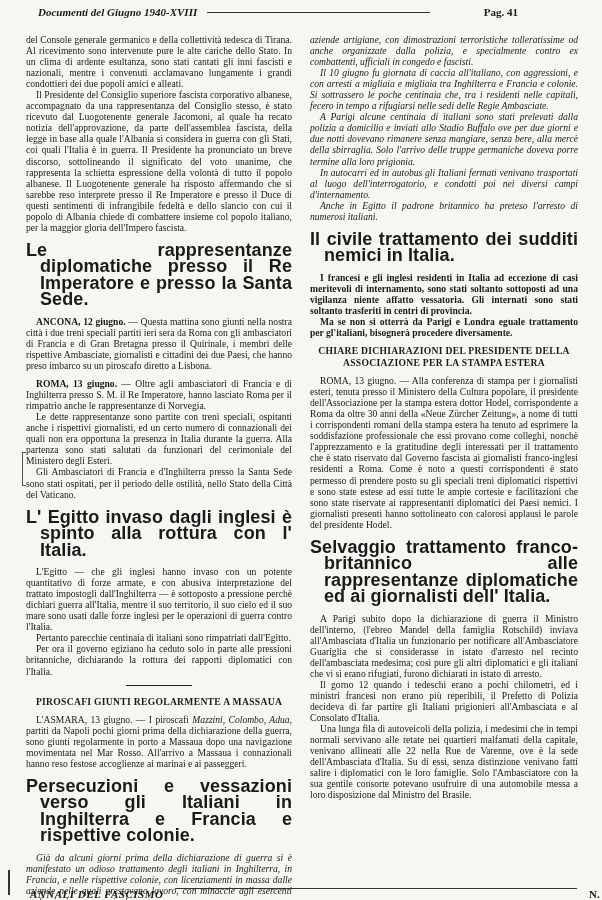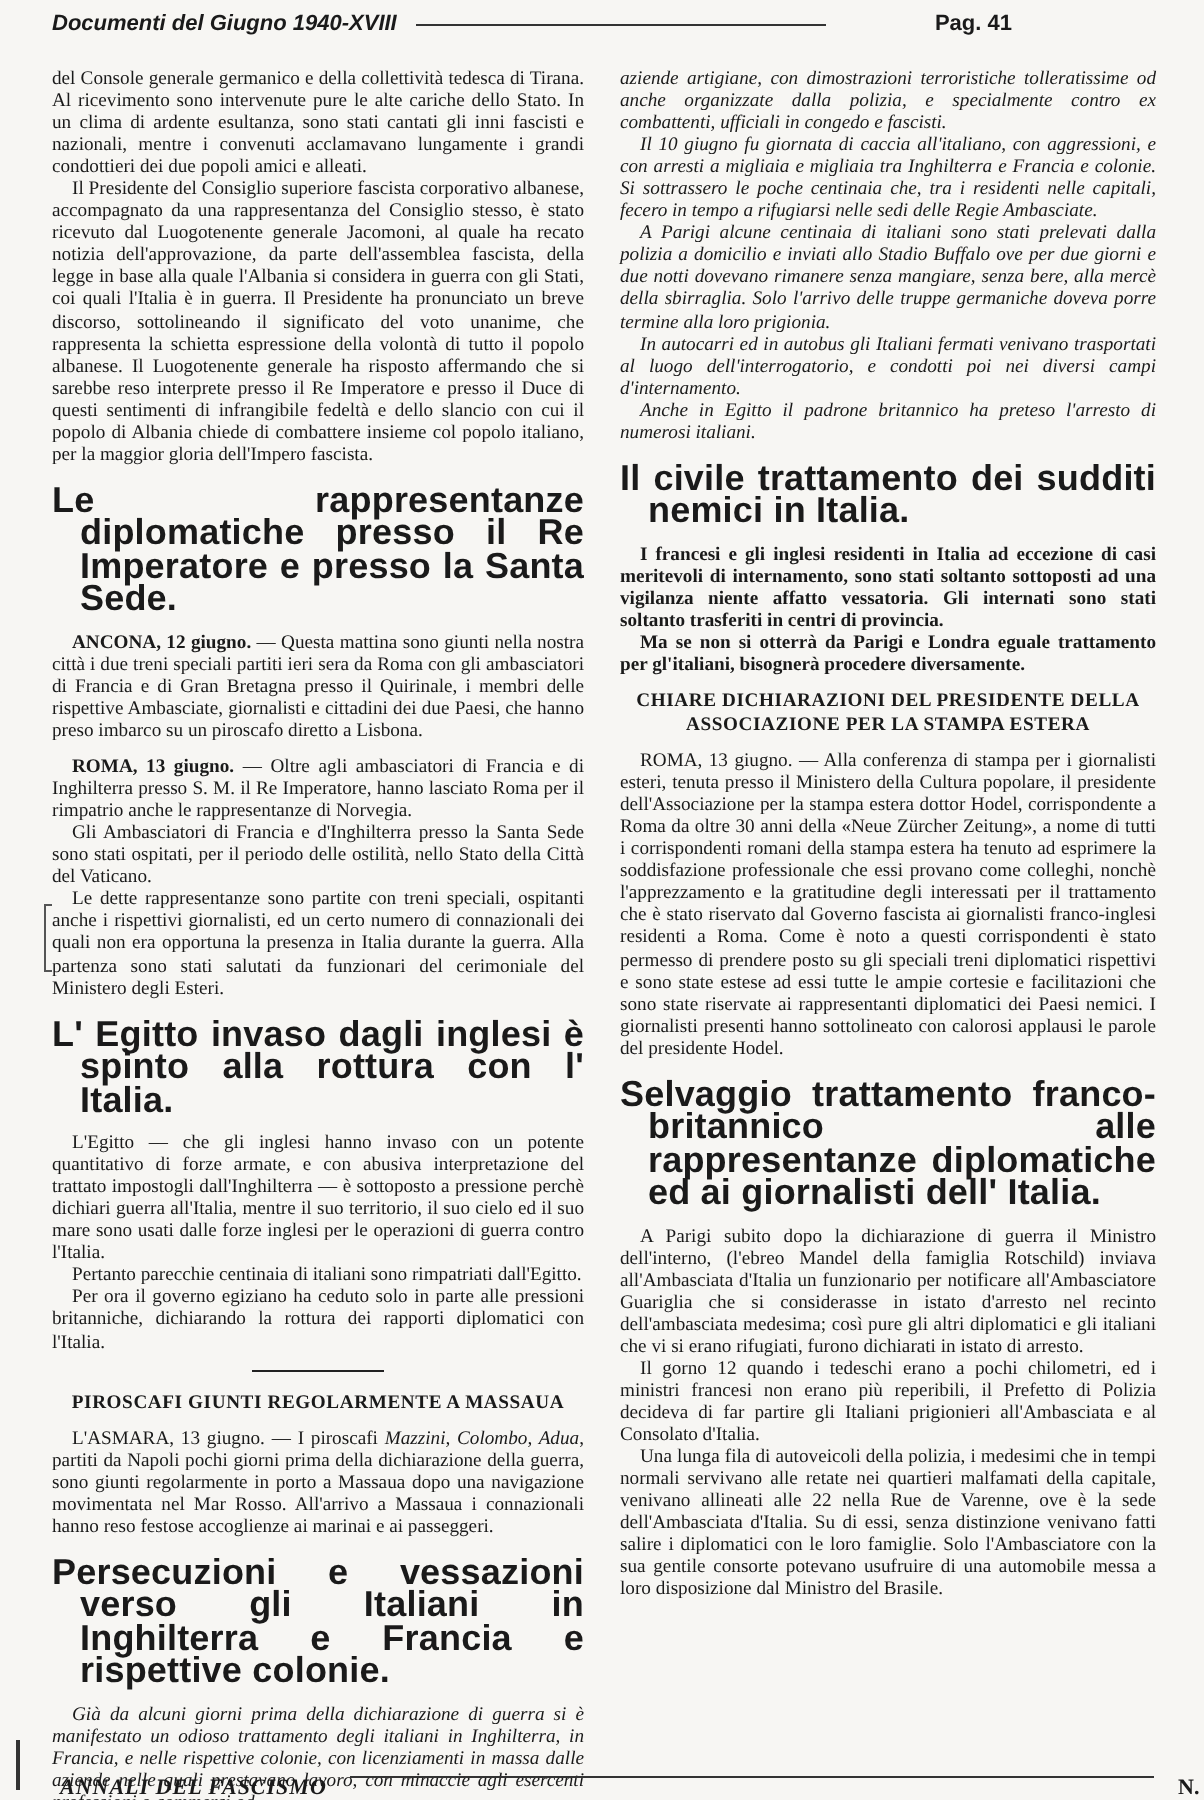--- a/index.html
+++ b/index.html
@@ -1,18 +1,18 @@
 <!DOCTYPE html>
 <html><head>
 <meta charset="utf-8">
 <style>
   html, body { margin: 0; padding: 0; background: #f7f6f3; }
   body { width: 602px; height: 900px; position: relative; overflow: hidden; color: #1a1a1a; }
   .page { position: absolute; left: 0; top: 0; width: 602px; height: 900px; }
-  .running-head { position: absolute; left: 26px; top: 4px; width: 480px; height: 16px; display: flex; align-items: center; font-family: Liberation Sans, sans-serif; font-size: 11px; }
+  .running-head { position: absolute; left: 38px; top: 4px; width: 480px; height: 16px; display: flex; align-items: center; font-family: Liberation Serif, serif; font-size: 11px; }
   .running-head .title { font-style: italic; font-weight: bold; white-space: nowrap; }
   .running-head .rule { flex: 1; border-top: 1px solid #333; margin: 0 10px; height: 0; }
   .running-head .pg { font-weight: bold; white-space: nowrap; padding-left: 44px; }
   .col { position: absolute; top: 34px; font-family: "Liberation Serif", serif; font-size: 9.6px; line-height: 11.05px; text-align: justify; }
   .col-left { left: 26px; width: 266px; }
   .col-right { left: 310px; width: 268px; top: 34px; }
   p { margin: 0; text-indent: 10px; }
   p.noindent { text-indent: 0; }
   .bold { font-weight: bold; }
   .italic { font-style: italic; }
@@ -39,22 +39,22 @@
   </div>
 
   <div class="col col-left">
     <p class="noindent">del Console generale germanico e della collettività tedesca di Tirana. Al ricevimento sono intervenute pure le alte cariche dello Stato. In un clima di ardente esultanza, sono stati cantati gli inni fascisti e nazionali, mentre i convenuti acclamavano lungamente i grandi condottieri dei due popoli amici e alleati.</p>
     <p>Il Presidente del Consiglio superiore fascista corporativo albanese, accompagnato da una rappresentanza del Consiglio stesso, è stato ricevuto dal Luogotenente generale Jacomoni, al quale ha recato notizia dell'approvazione, da parte dell'assemblea fascista, della legge in base alla quale l'Albania si considera in guerra con gli Stati, coi quali l'Italia è in guerra. Il Presidente ha pronunciato un breve discorso, sottolineando il significato del voto unanime, che rappresenta la schietta espressione della volontà di tutto il popolo albanese. Il Luogotenente generale ha risposto affermando che si sarebbe reso interprete presso il Re Imperatore e presso il Duce di questi sentimenti di infrangibile fedeltà e dello slancio con cui il popolo di Albania chiede di combattere insieme col popolo italiano, per la maggior gloria dell'Impero fascista.</p>
 
     <h2>Le rappresentanze diplomatiche presso il Re Imperatore e presso la Santa Sede.</h2>
     <p><span class="bold">ANCONA, 12 giugno.</span><span> — Questa mattina sono giunti nella nostra città i due treni speciali partiti ieri sera da Roma con gli ambasciatori di Francia e di Gran Bretagna presso il Quirinale, i membri delle rispettive Ambasciate, giornalisti e cittadini dei due Paesi, che hanno preso imbarco su un piroscafo diretto a Lisbona.</span></p>
     <div class="gap"></div>
     <p><span class="bold">ROMA, 13 giugno.</span><span> — Oltre agli ambasciatori di Francia e di Inghilterra presso S. M. il Re Imperatore, hanno lasciato Roma per il rimpatrio anche le rappresentanze di Norvegia.</span></p>
+    <p>Le dette rappresentanze sono partite con treni speciali, ospitanti anche i rispettivi giornalisti, ed un certo numero di connazionali dei quali non era opportuna la presenza in Italia durante la guerra. Alla partenza sono stati salutati da funzionari del cerimoniale del Ministero degli Esteri.</p>
     <p>Gli Ambasciatori di Francia e d'Inghilterra presso la Santa Sede sono stati ospitati, per il periodo delle ostilità, nello Stato della Città del Vaticano.</p>
-    <p>Le dette rappresentanze sono partite con treni speciali, ospitanti anche i rispettivi giornalisti, ed un certo numero di connazionali dei quali non era opportuna la presenza in Italia durante la guerra. Alla partenza sono stati salutati da funzionari del cerimoniale del Ministero degli Esteri.</p>
 
     <h2>L' Egitto invaso dagli inglesi è spinto alla rottura con l' Italia.</h2>
     <p>L'Egitto — che gli inglesi hanno invaso con un potente quantitativo di forze armate, e con abusiva interpretazione del trattato impostogli dall'Inghilterra — è sottoposto a pressione perchè dichiari guerra all'Italia, mentre il suo territorio, il suo cielo ed il suo mare sono usati dalle forze inglesi per le operazioni di guerra contro l'Italia.</p>
     <p>Pertanto parecchie centinaia di italiani sono rimpatriati dall'Egitto.</p>
     <p>Per ora il governo egiziano ha ceduto solo in parte alle pressioni britanniche, dichiarando la rottura dei rapporti diplomatici con l'Italia.</p>
     <div class="short-rule"></div>
 
     <h3>PIROSCAFI GIUNTI REGOLARMENTE A MASSAUA</h3>
     <p><span>L'ASMARA, 13 giugno.</span><span> — I piroscafi </span><span class="italic">Mazzini, Colombo, Adua</span><span>, partiti da Napoli pochi giorni prima della dichiarazione della guerra, sono giunti regolarmente in porto a Massaua dopo una navigazione movimentata nel Mar Rosso. All'arrivo a Massaua i connazionali hanno reso festose accoglienze ai marinai e ai passeggeri.</span></p>
 

